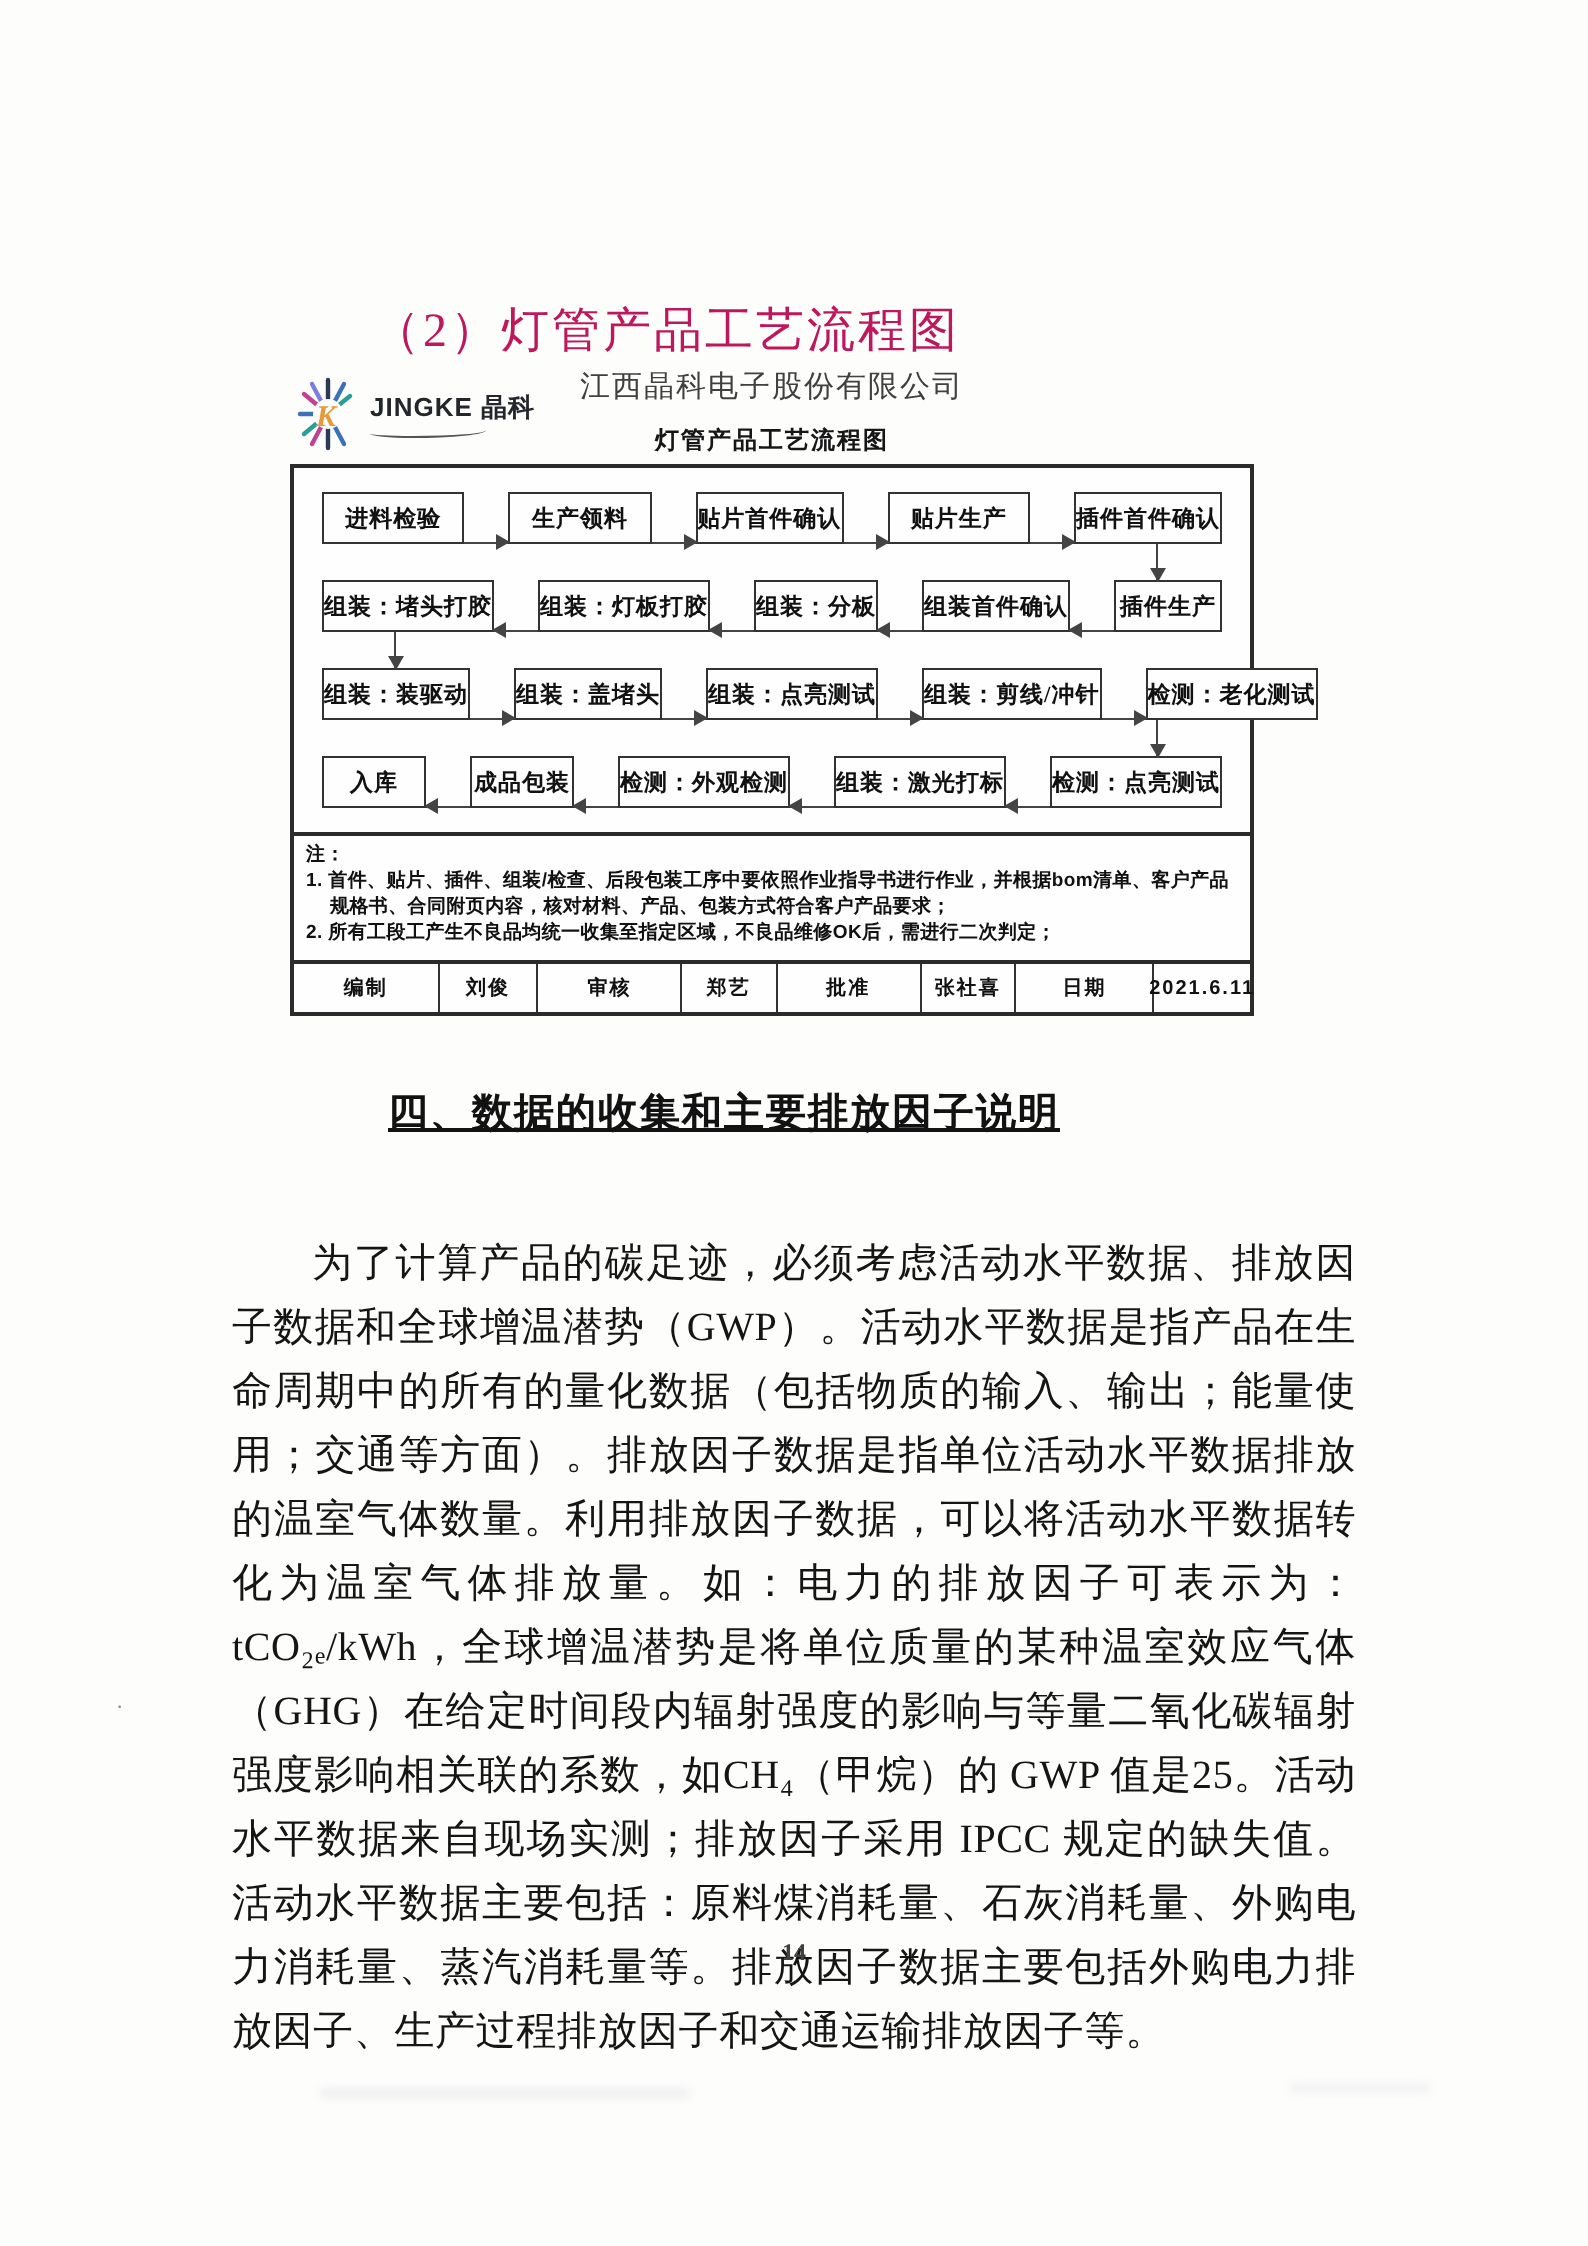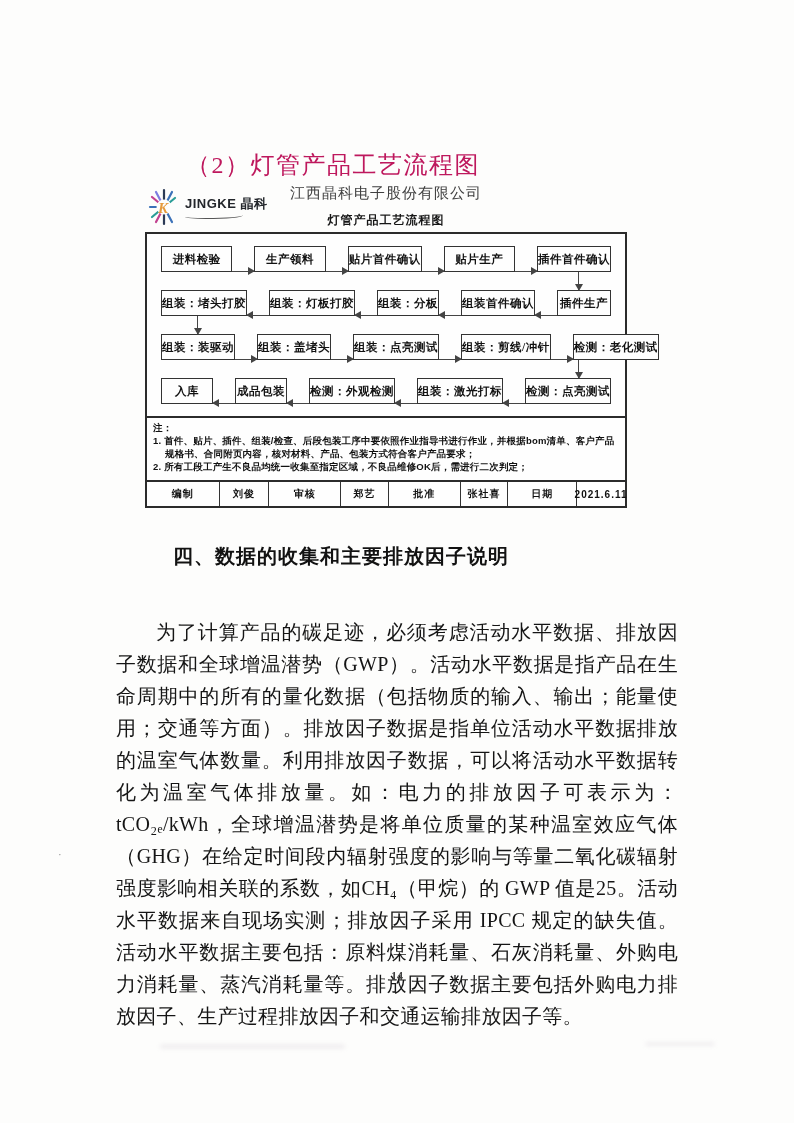--- a/index.html
+++ b/index.html
@@ -87,23 +87,23 @@
   .approval .cell{
     display:flex;align-items:center;justify-content:center;
     border-right:1.5px solid #333;box-sizing:border-box;
     letter-spacing:1px;white-space:nowrap;
   }
   .approval .cell:last-child{border-right:none;}
   .c1{width:15.2%;} .c2{width:10.4%;} .c3{width:15%;} .c4{width:10%;}
   .c5{width:15%;}  .c6{width:10%;}   .c7{width:14.4%;text-align:right;} .c8{width:10%;}
   
   .section-title{
-    position:absolute;left:173px;top:543px;
-    font-family:"Liberation Sans","DejaVu Sans",sans-serif;
-    font-weight:bold;font-size:20px;letter-spacing:1px;color:#121212;
+    position:absolute;left:194px;top:543px;
+    font-family:"Liberation Sans","DejaVu Sans",sans-serif;
+    font-weight:bold;font-size:20px;letter-spacing:1px;color:#121212;text-decoration:underline;
   }
   .body-paragraph{
     position:absolute;left:116px;top:584px;width:562px;
     font-size:20px;line-height:32px;text-align:justify;
     text-indent:2em;color:#151515;letter-spacing:0.3px;margin-top:32px;
   }
   
   .page-number{
     position:absolute;left:0;top:969px;width:100%;text-align:center;
     font-weight:bold;font-size:12px;color:#404040;

